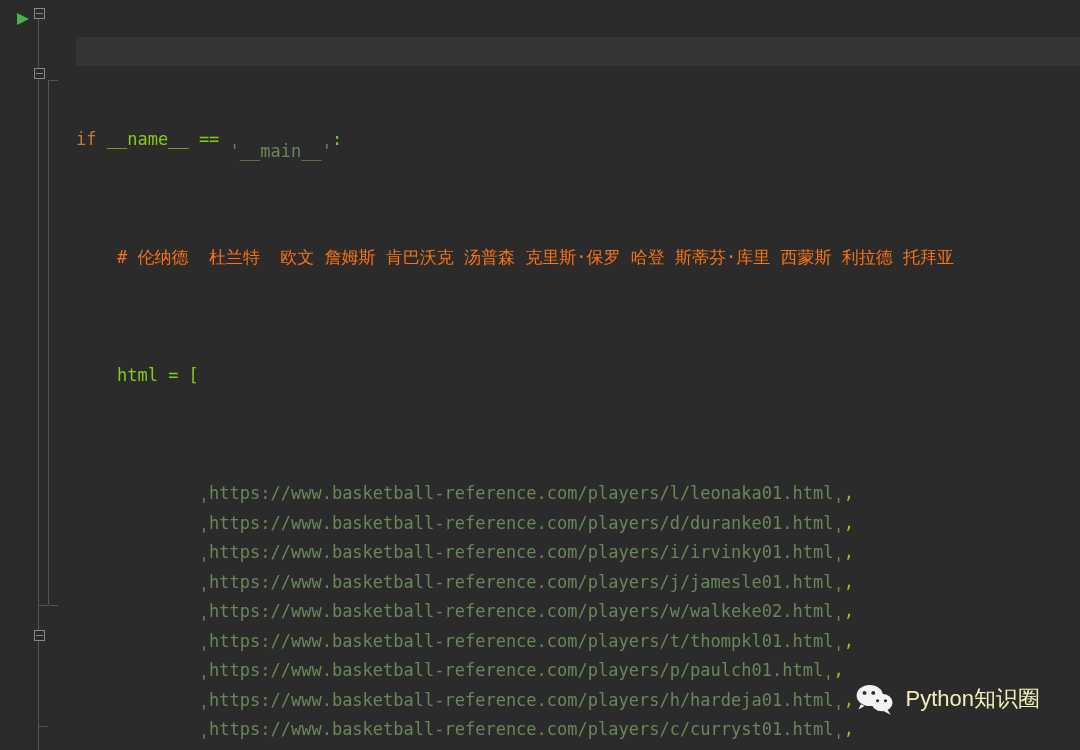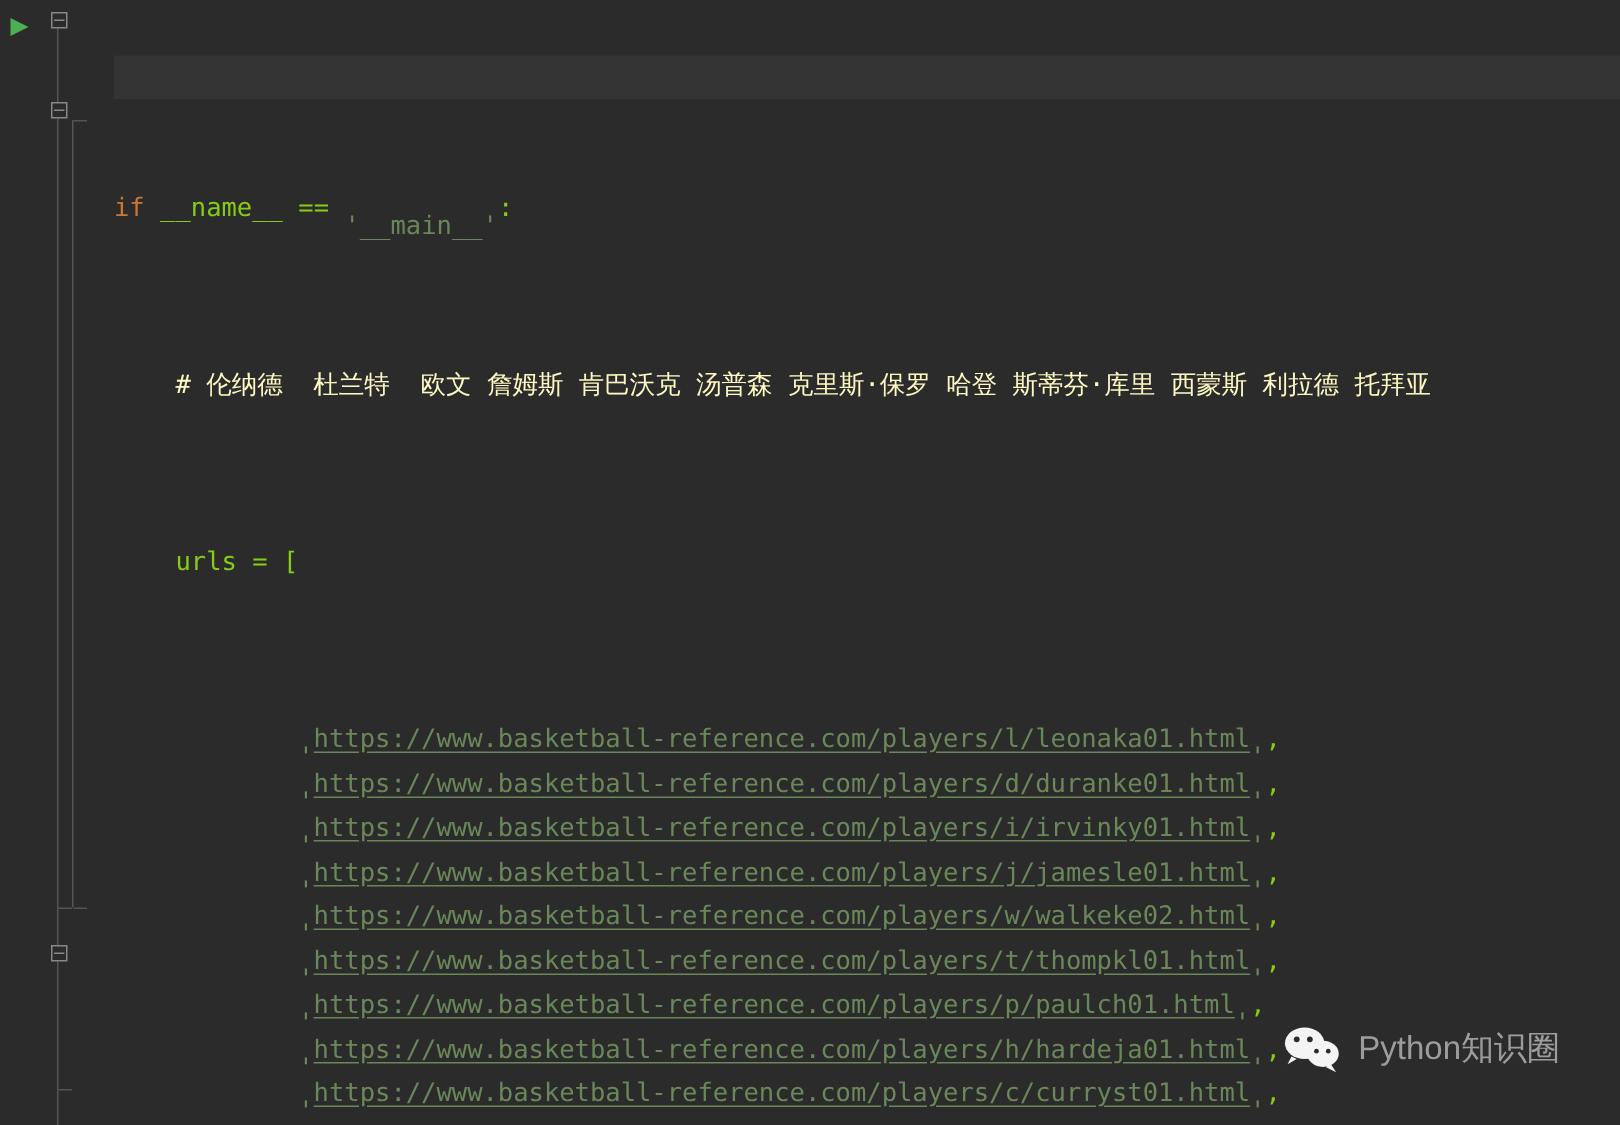--- a/index.html
+++ b/index.html
@@ -9,20 +9,21 @@
     height: 750px;
     background: #2b2b2b;
     font-family: Consolas, Menlo, "DejaVu Sans Mono", monospace;
     font-size: 17px;
     overflow: hidden;
     color: #ccc;
   }
   .editor {
     display: flex;
     height: 100%;
+    text-align: right;
   }
   .gutter {
     width: 30px;
     flex-shrink: 0;
     background: #2b2b2b;
     padding-top: 7px;
   }
   .run-triangle {
     margin-left: 6px;
     margin-top: 3px;
@@ -83,35 +84,34 @@
     background: rgba(60,60,60,0.55);
   }
   .line {
     position: relative;
     height: 29.5px;
     display: flex;
     align-items: center;
   }
   .k   { color: #cc7832; }
   .s   { color: #6a8759; margin-top: 24px; }
-  .c   { color: #fef9c3; }
+  .c   { color: #f97316; }
   .nm  { color: #84cc16; }
   .lk {
     color: #6a8759;
-    text-decoration: underline;
     text-underline-offset: 3px;
   }
   .watermark {
     position: absolute;
     right: 40px;
     bottom: 30px;
     display: flex;
     align-items: center;
     gap: 10px;
-    color: #a3a3a3;
+    color: #fef9c3;
     opacity: 0.95;
   }
   .watermark .txt {
     font-family: Arial, sans-serif;
     font-size: 22px;
     font-weight: 500;
   }
   .wm-icon {
     width: 42px;
     height: 42px;
@@ -144,21 +144,21 @@
     </div>
   </div>
 
   <div class="code">
     <div class="line-hl"></div>
 
     <div class="line"><span class="k">if</span><span> </span><span class="nm">__name__</span><span> </span><span class="nm">==</span><span> </span><span class="s">'__main__'</span><span class="nm">:</span></div>
 
     <div class="line"><span>    </span><span class="c"># 伦纳德  杜兰特  欧文 詹姆斯 肯巴沃克 汤普森 克里斯·保罗 哈登 斯蒂芬·库里 西蒙斯 利拉德 托拜亚</span></div>
 
-    <div class="line"><span>    </span><span class="nm">urls = [</span></div>
+    <div class="line"><span>    </span><span class="nm">html = [</span></div>
 
     <div id="url-lines"><div class="line"><span>            </span><span class="s">'</span><span class="lk">https://www.basketball-reference.com/players/l/leonaka01.html</span><span class="s">'</span><span class="nm">,</span></div><div class="line"><span>            </span><span class="s">'</span><span class="lk">https://www.basketball-reference.com/players/d/duranke01.html</span><span class="s">'</span><span class="nm">,</span></div><div class="line"><span>            </span><span class="s">'</span><span class="lk">https://www.basketball-reference.com/players/i/irvinky01.html</span><span class="s">'</span><span class="nm">,</span></div><div class="line"><span>            </span><span class="s">'</span><span class="lk">https://www.basketball-reference.com/players/j/jamesle01.html</span><span class="s">'</span><span class="nm">,</span></div><div class="line"><span>            </span><span class="s">'</span><span class="lk">https://www.basketball-reference.com/players/w/walkeke02.html</span><span class="s">'</span><span class="nm">,</span></div><div class="line"><span>            </span><span class="s">'</span><span class="lk">https://www.basketball-reference.com/players/t/thompkl01.html</span><span class="s">'</span><span class="nm">,</span></div><div class="line"><span>            </span><span class="s">'</span><span class="lk">https://www.basketball-reference.com/players/p/paulch01.html</span><span class="s">'</span><span class="nm">,</span></div><div class="line"><span>            </span><span class="s">'</span><span class="lk">https://www.basketball-reference.com/players/h/hardeja01.html</span><span class="s">'</span><span class="nm">,</span></div><div class="line"><span>            </span><span class="s">'</span><span class="lk">https://www.basketball-reference.com/players/c/curryst01.html</span><span class="s">'</span><span class="nm">,</span></div><div class="line"><span>            </span><span class="s">'</span><span class="lk">https://www.basketball-reference.com/players/s/simmobe01.html</span><span class="s">'</span><span class="nm">,</span></div></div>
 
     
 
     
 
     
 
     

